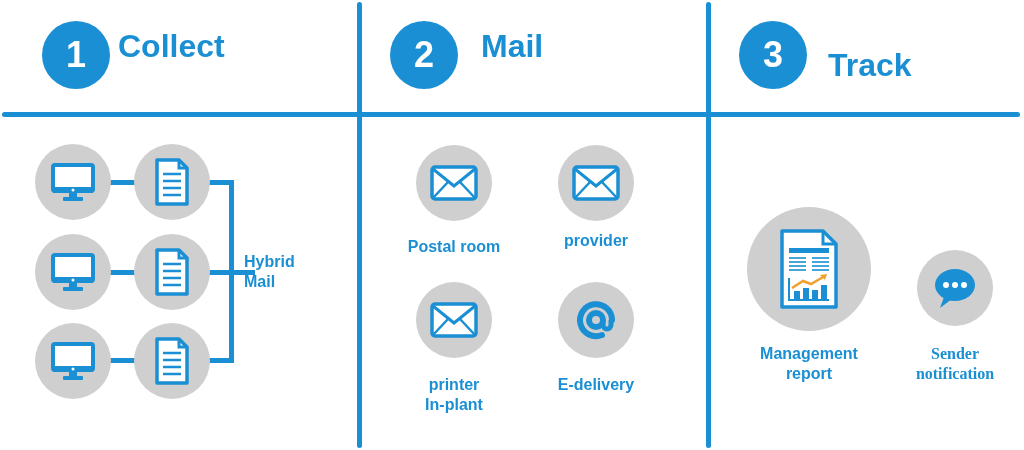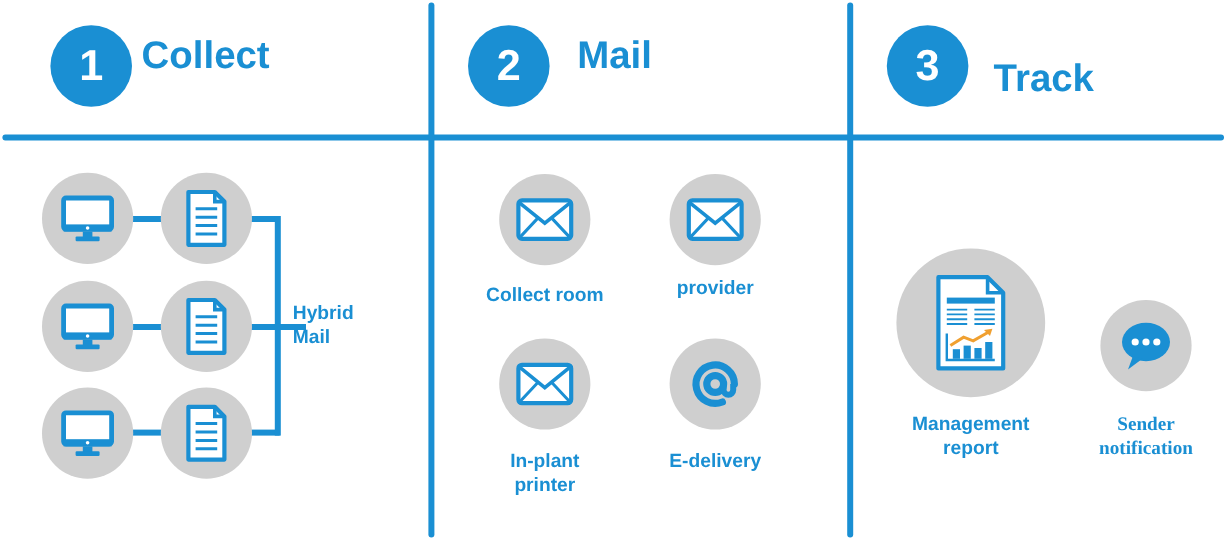--- a/index.html
+++ b/index.html
@@ -121,21 +121,21 @@
 
 <div>
   <div class="gcirc" style="left:416px; top:145px; width:76px; height:76px;">
     <svg width="50" height="38" viewBox="0 0 50 38">
         <rect x="3" y="3" width="44" height="32" rx="3" fill="#fff" stroke="#1a8fd3" stroke-width="3.5"></rect>
         <path d="M4 5 L25 22 L46 5" fill="none" stroke="#1a8fd3" stroke-width="3"></path>
         <path d="M4 34 L19 18 M46 34 L31 18" stroke="#1a8fd3" stroke-width="2.5"></path>
       </svg>
   </div>
   <div class="label" style="left:384px; top:237px; width:140px;">
-    <div>Collect room</div>
+    <div>Postal room</div>
   </div>
 
   <div class="gcirc" style="left:558px; top:145px; width:76px; height:76px;">
     <svg width="50" height="38" viewBox="0 0 50 38">
         <rect x="3" y="3" width="44" height="32" rx="3" fill="#fff" stroke="#1a8fd3" stroke-width="3.5"></rect>
         <path d="M4 5 L25 22 L46 5" fill="none" stroke="#1a8fd3" stroke-width="3"></path>
         <path d="M4 34 L19 18 M46 34 L31 18" stroke="#1a8fd3" stroke-width="2.5"></path>
       </svg>
   </div>
   <div class="label" style="left:526px; top:231px; width:140px;">
@@ -143,22 +143,22 @@
   </div>
 
   <div class="gcirc" style="left:416px; top:282px; width:76px; height:76px;">
     <svg width="50" height="38" viewBox="0 0 50 38">
         <rect x="3" y="3" width="44" height="32" rx="3" fill="#fff" stroke="#1a8fd3" stroke-width="3.5"></rect>
         <path d="M4 5 L25 22 L46 5" fill="none" stroke="#1a8fd3" stroke-width="3"></path>
         <path d="M4 34 L19 18 M46 34 L31 18" stroke="#1a8fd3" stroke-width="2.5"></path>
       </svg>
   </div>
   <div class="label" style="left:384px; top:375px; width:140px;">
+    <div>printer</div>
     <div>In-plant</div>
-    <div>printer</div>
   </div>
 
   <div class="gcirc" style="left:558px; top:282px; width:76px; height:76px;">
     <svg width="48" height="48" viewBox="0 0 48 48">
         <path d="M40 24 A16 16 0 1 0 30 39" fill="none" stroke="#1a8fd3" stroke-width="6" stroke-linecap="round"></path>
         <circle cx="24" cy="24" r="7" fill="none" stroke="#1a8fd3" stroke-width="6"></circle>
         <path d="M31 24 V29 A4 4 0 0 0 39 29 V24" fill="none" stroke="#1a8fd3" stroke-width="5"></path>
       </svg>
   </div>
   <div class="label" style="left:526px; top:375px; width:140px;">

